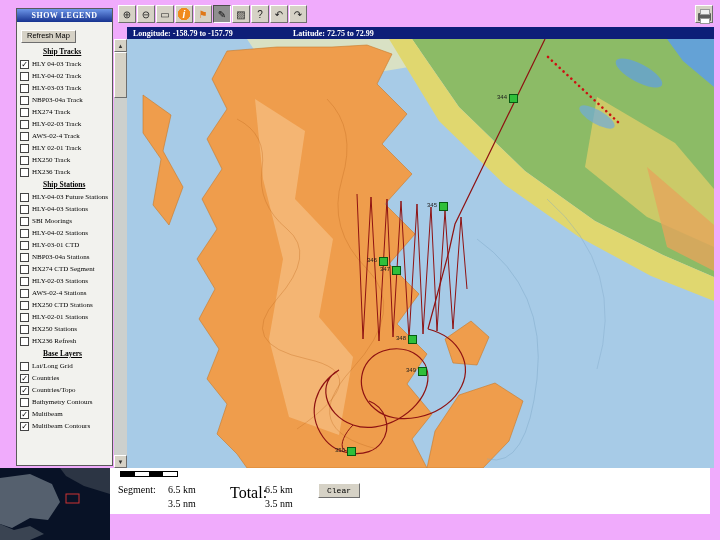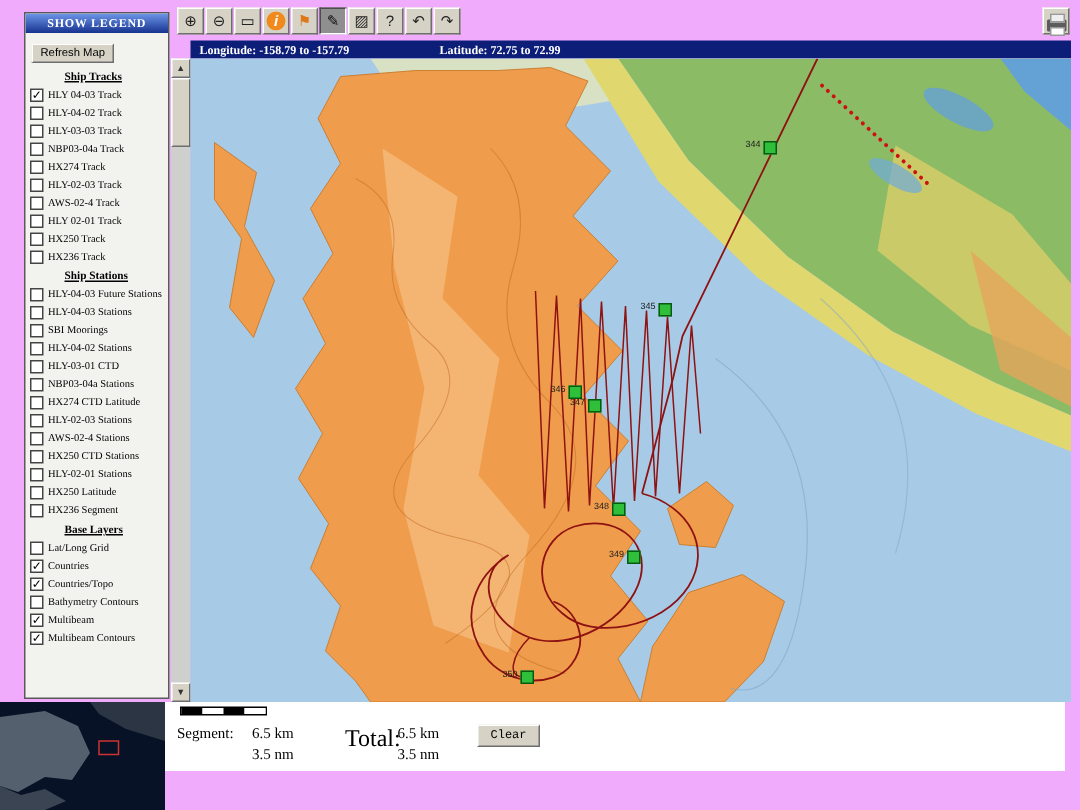--- a/index.html
+++ b/index.html
@@ -148,45 +148,45 @@
         <div class="row">
           <span class="cb"></span>
           <span class="lb">HLY-03-01 CTD</span>
         </div>
         <div class="row">
           <span class="cb"></span>
           <span class="lb">NBP03-04a Stations</span>
         </div>
         <div class="row">
           <span class="cb"></span>
-          <span class="lb">HX274 CTD Latitude</span>
+          <span class="lb">HX274 CTD Segment</span>
         </div>
         <div class="row">
           <span class="cb"></span>
           <span class="lb">HLY-02-03 Stations</span>
         </div>
         <div class="row">
           <span class="cb"></span>
           <span class="lb">AWS-02-4 Stations</span>
         </div>
         <div class="row">
           <span class="cb"></span>
           <span class="lb">HX250 CTD Stations</span>
         </div>
         <div class="row">
           <span class="cb"></span>
           <span class="lb">HLY-02-01 Stations</span>
         </div>
         <div class="row">
           <span class="cb"></span>
-          <span class="lb">HX250 Latitude</span>
-        </div>
-        <div class="row">
-          <span class="cb"></span>
-          <span class="lb">HX236 Segment</span>
+          <span class="lb">HX250 Stations</span>
+        </div>
+        <div class="row">
+          <span class="cb"></span>
+          <span class="lb">HX236 Refresh</span>
         </div>
         <div class="sec">Base Layers</div>
         <div class="row">
           <span class="cb"></span>
           <span class="lb">Lat/Long Grid</span>
         </div>
         <div class="row">
           <span class="cb">✓</span>
           <span class="lb">Countries</span>
         </div>

